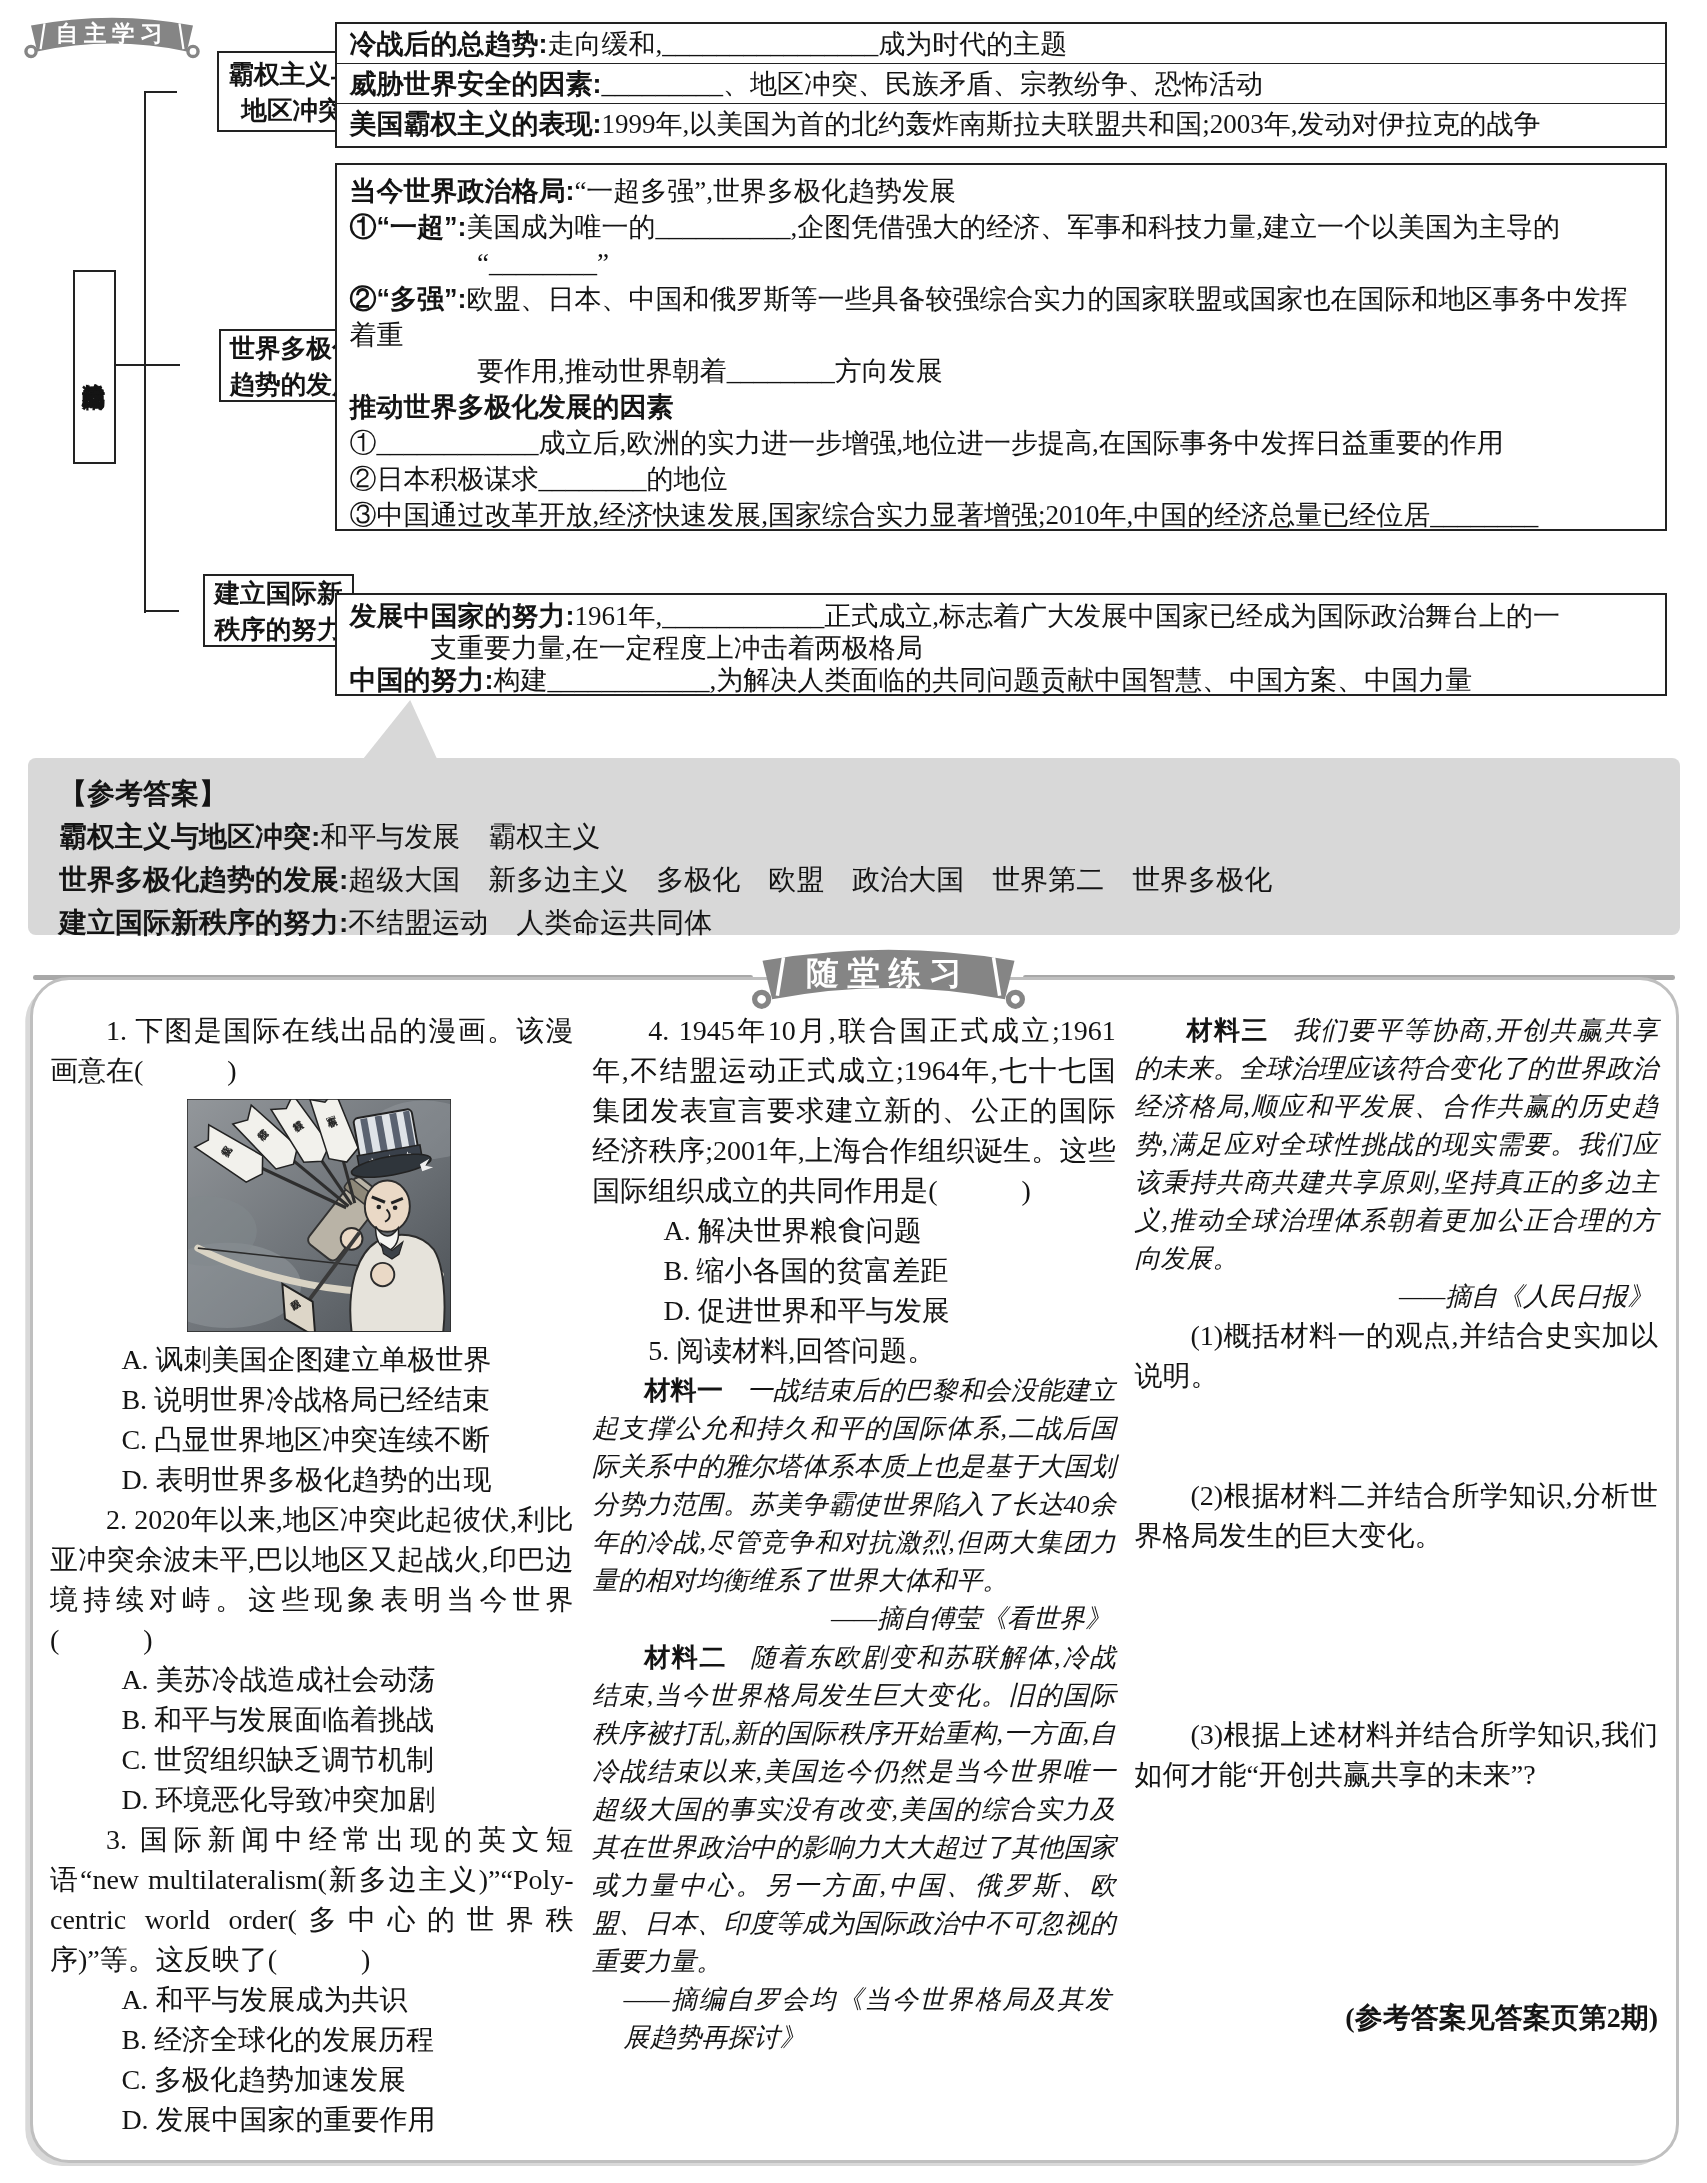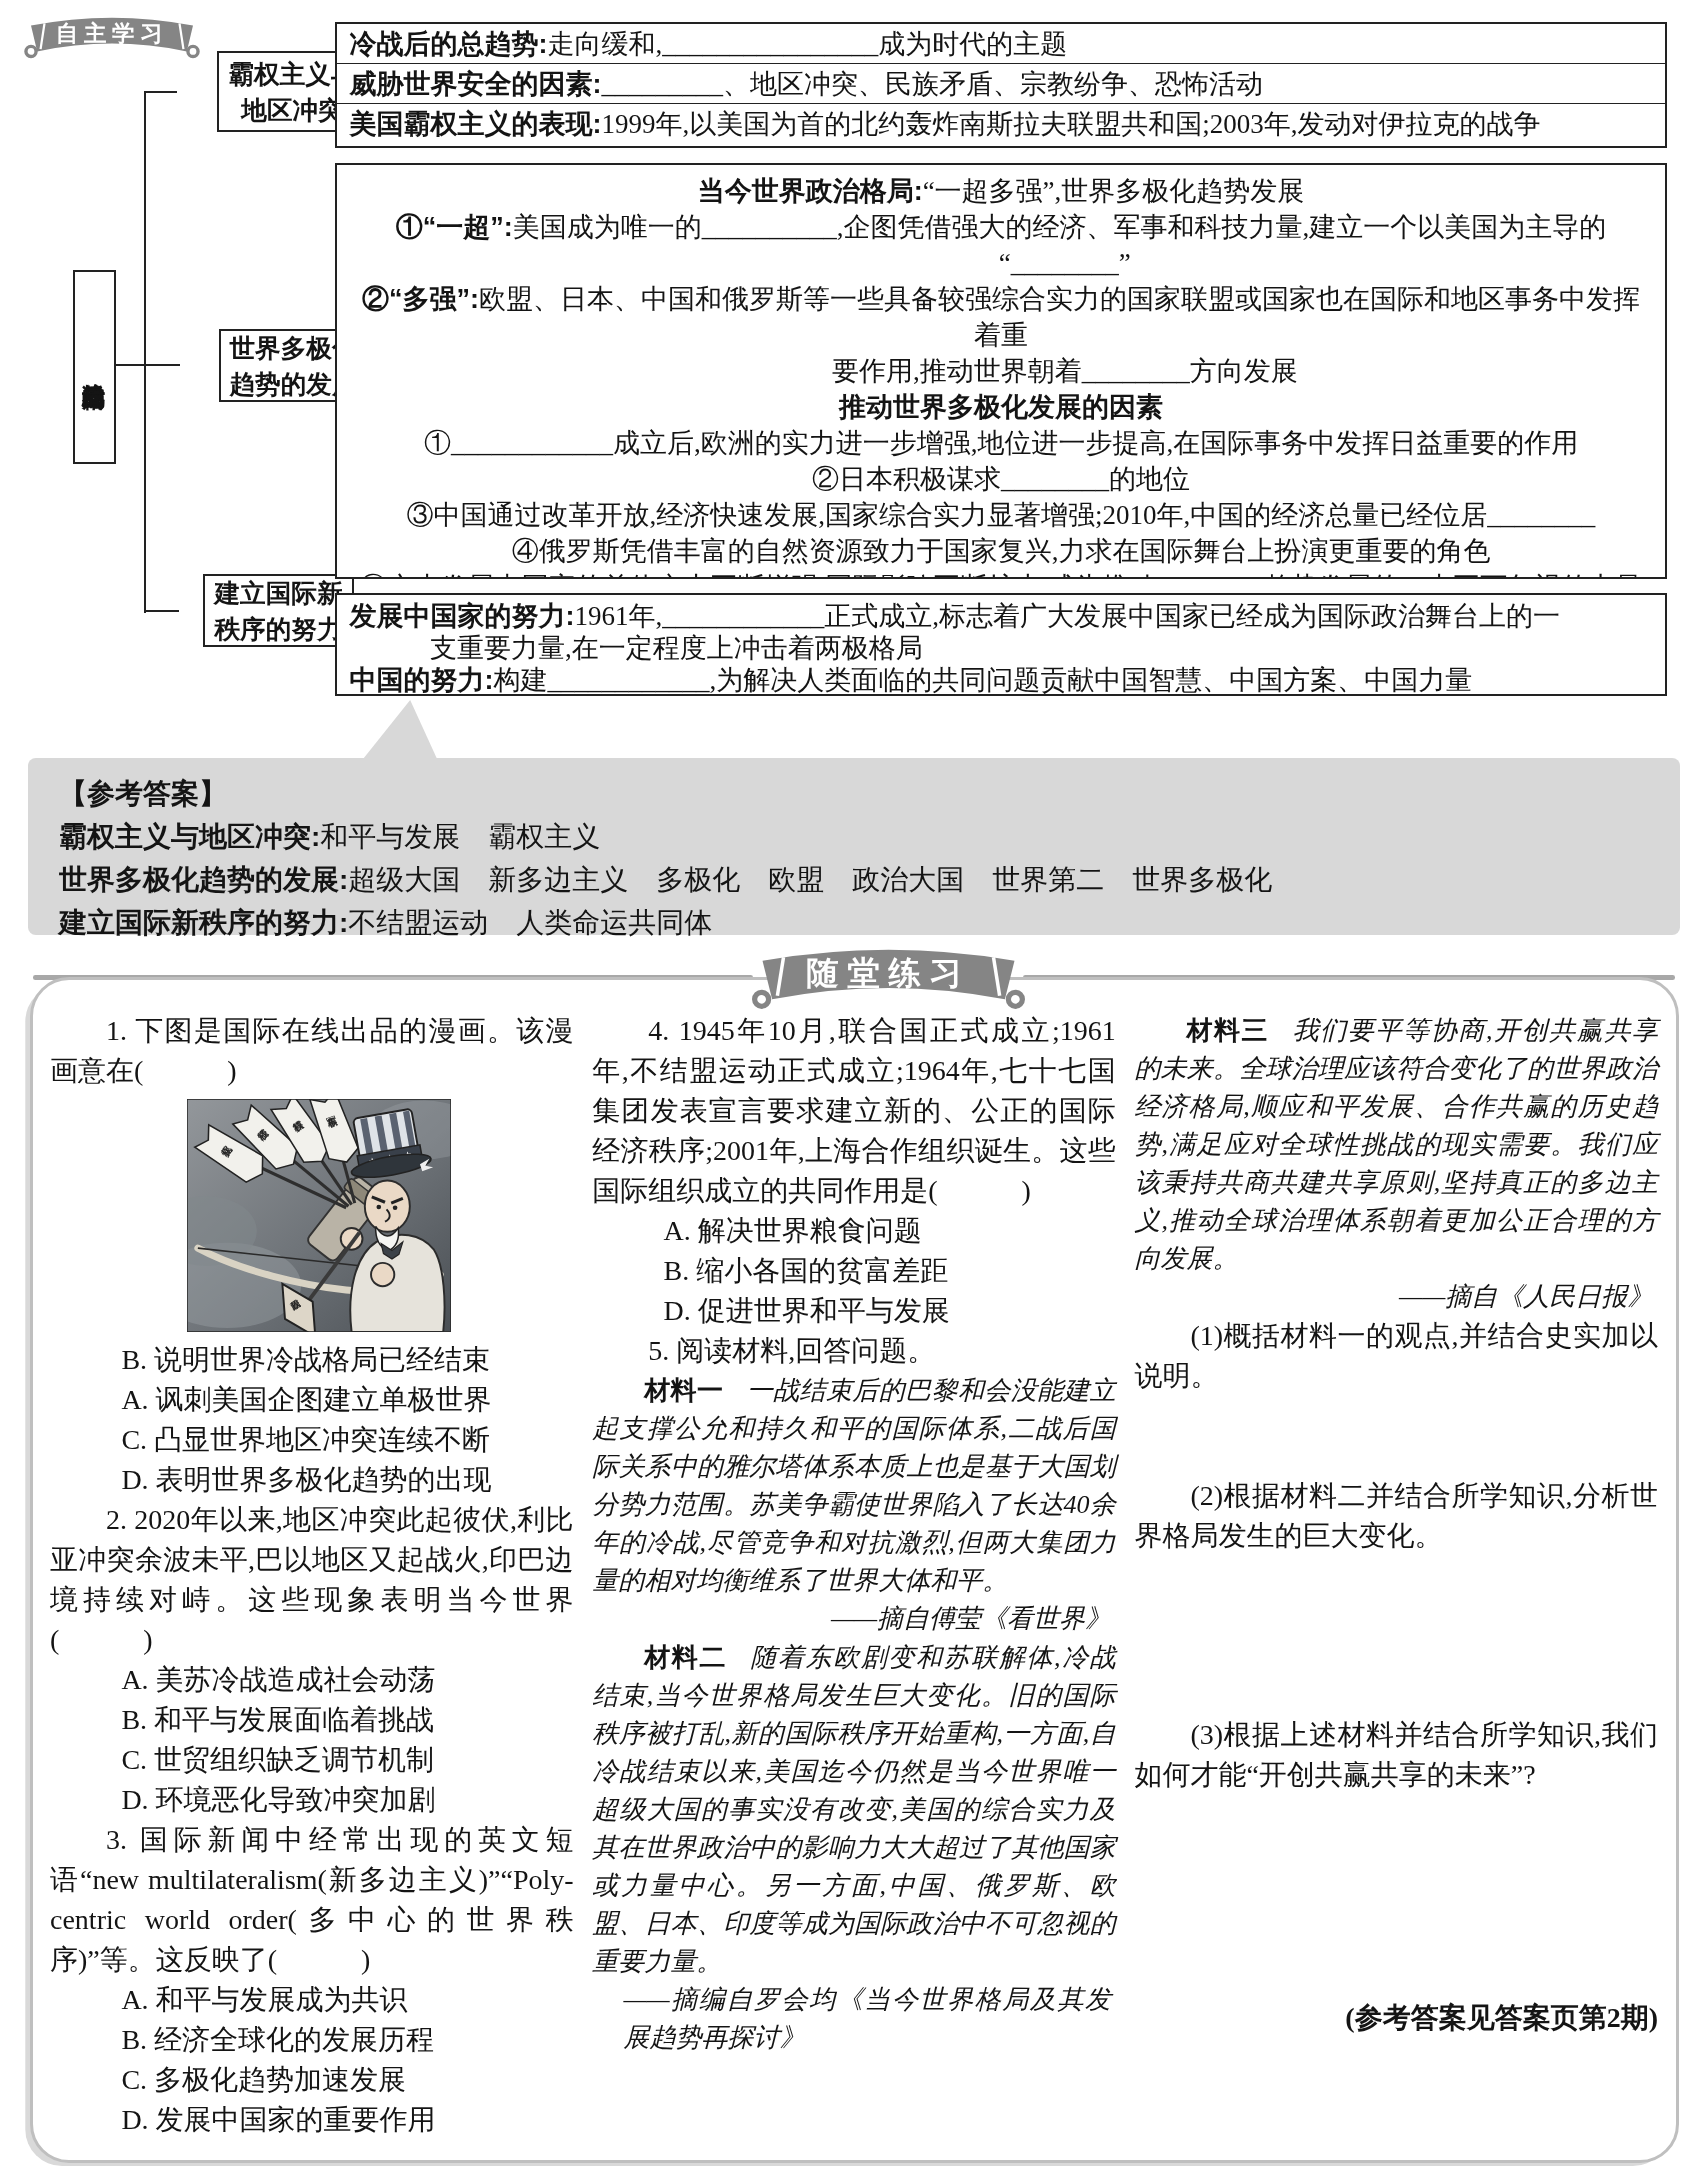--- a/index.html
+++ b/index.html
@@ -103,21 +103,21 @@
   <div class="cbrow">
     <span class="blabel">威胁世界安全的因素:</span>
       <span>_________、地区冲突、民族矛盾、宗教纷争、恐怖活动</span>
   </div>
   <div class="cbrow">
     <span class="blabel">美国霸权主义的表现:</span>
       <span>1999年,以美国为首的北约轰炸南斯拉夫联盟共和国;2003年,发动对伊拉克的战争</span>
   </div>
 </div>
 
-<div class="cbox cb2" style="left:335px; top:163px; width:1332px; height:416px;text-align:center;">
+<div class="cbox cb2" style="left:335px; top:163px; width:1332px; height:368px;">
   <div class="cbline"><span class="blabel">当今世界政治格局:</span><span>“一超多强”,世界多极化趋势发展</span></div>
   <div class="cbline"><span class="blabel">①“一超”:</span><span>美国成为唯一的__________,企图凭借强大的经济、军事和科技力量,建立一个以美国为主导的</span></div>
   <div class="cbline ind"><span>“________”</span></div>
   <div class="cbline"><span class="blabel">②“多强”:</span><span>欧盟、日本、中国和俄罗斯等一些具备较强综合实力的国家联盟或国家也在国际和地区事务中发挥着重</span></div>
   <div class="cbline ind"><span>要作用,推动世界朝着________方向发展</span></div>
   <div class="cbline"><span class="blabel">推动世界多极化发展的因素</span></div>
   <div class="cbline"><span>①____________成立后,欧洲的实力进一步增强,地位进一步提高,在国际事务中发挥日益重要的作用</span></div>
   <div class="cbline"><span>②日本积极谋求________的地位</span></div>
   <div class="cbline"><span>③中国通过改革开放,经济快速发展,国家综合实力显著增强;2010年,中国的经济总量已经位居________</span></div>
   <div class="cbline"><span>④俄罗斯凭借丰富的自然资源致力于国家复兴,力求在国际舞台上扮演更重要的角色</span></div>
@@ -233,22 +233,22 @@
         <line x1="222" y1="172" x2="155" y2="262" stroke="#3a3a3a" stroke-width="5"></line>
         <g transform="translate(144,272) rotate(-32)">
           <path d="M0,-40 L21,0 L0,40 L-21,0 Z" fill="#ddd6c8" stroke="#222" stroke-width="2.5"></path>
           <text x="0" y="-24" font-size="12" fill="#222" text-anchor="middle" style="writing-mode:vertical-rl;text-orientation:upright;">政治霸权</text>
         </g>
         <path d="M300,84 l12,-7 l-5,9 l10,2 l-14,5 Z" fill="#eeeeee"></path>
         <rect width="340" height="300" fill="none" stroke="#2a2a2a" stroke-width="2"></rect>
       </svg>
     </div>
 
+    <p class="opt">A. 讽刺美国企图建立单极世界</p>
     <p class="opt">B. 说明世界冷战格局已经结束</p>
-    <p class="opt">A. 讽刺美国企图建立单极世界</p>
     <p class="opt">C. 凸显世界地区冲突连续不断</p>
     <p class="opt">D. 表明世界多极化趋势的出现</p>
 
     <p class="stem">2. 2020年以来,地区冲突此起彼伏,利比亚冲突余波未平,巴以地区又起战火,印巴边境持续对峙。这些现象表明当今世界(　　　)</p>
     <p class="opt">A. 美苏冷战造成社会动荡</p>
     <p class="opt">B. 和平与发展面临着挑战</p>
     <p class="opt">C. 世贸组织缺乏调节机制</p>
     <p class="opt">D. 环境恶化导致冲突加剧</p>
 
     <p class="stem">3. 国际新闻中经常出现的英文短语“new multilateralism(新多边主义)”“Poly-centric world order(多中心的世界秩序)”等。这反映了(　　　)</p>

